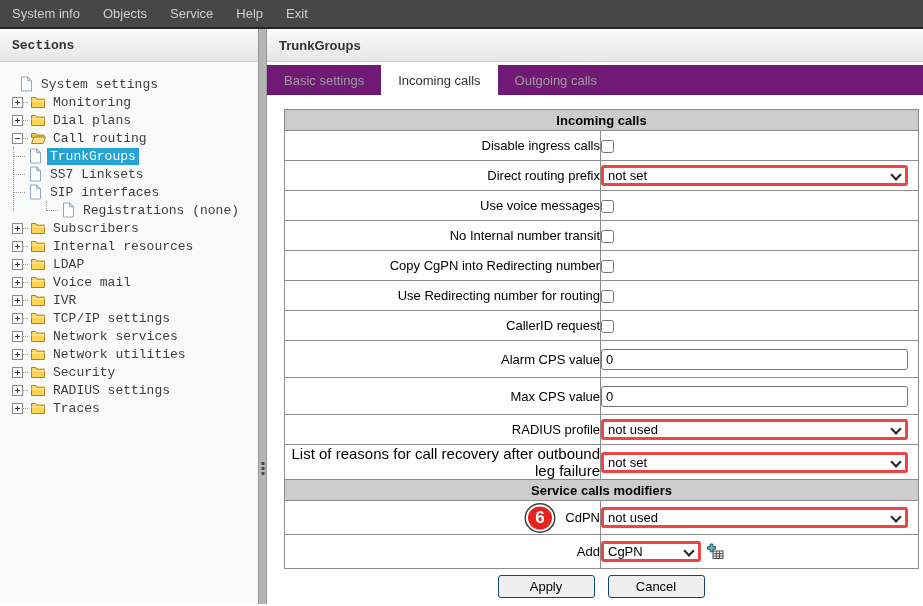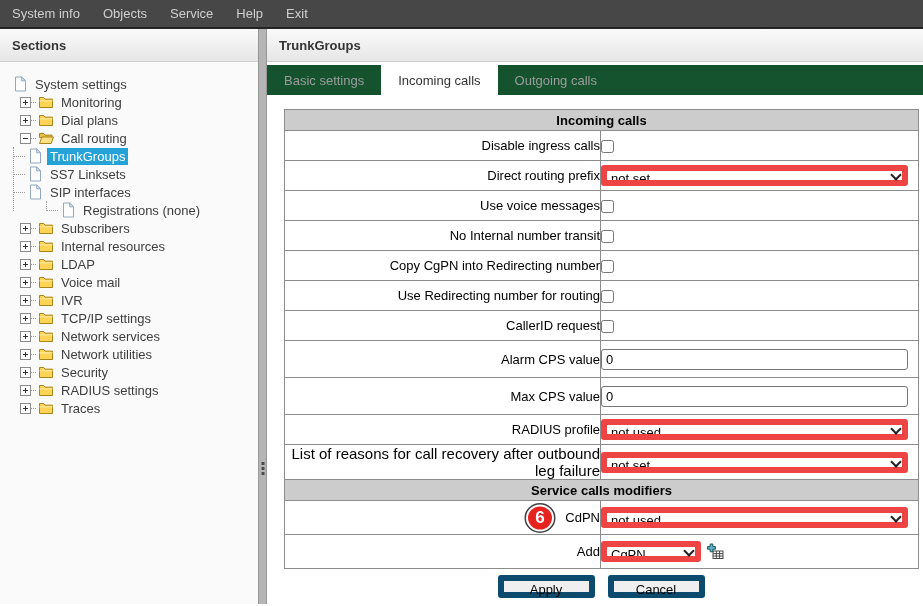--- a/index.html
+++ b/index.html
@@ -11,79 +11,79 @@
     background:#fff; font-size:13px; color:#000;
   }
   
   .topbar {
     height:29px; background:#474747; border-bottom:2px solid #232323;
     display:flex; align-items:center; padding-left:12px;
   }
   .menu-item { color:#cfcfcf; font-size:13px; margin-right:23px; cursor:pointer; }
   
   .cols { display:flex; height:575px; }
-  .sidebar { width:258px; background:#fafafa; display:flex; flex-direction:column; }
+  .sidebar { width:258px; background:#fafafa; display:flex; flex-direction:column;font-family:Liberation Mono, monospace; }
   .panel-header {
     height:33px; flex:none;
     background:linear-gradient(#fafafa,#e6e6e6);
     border-bottom:1px solid #cfcfcf;
     display:flex; align-items:center; padding-left:12px;
     font-weight:bold; color:#333;
   }
   .splitter {
     width:9px; flex:none; background:#b5b5b5;
     border-left:1px solid #979797; border-right:1px solid #979797;
     position:relative; cursor:col-resize;
   }
   .grip { position:absolute; top:433px; left:50%; transform:translateX(-50%);
           display:flex; flex-direction:column; gap:2px; }
   .grip i { width:3px; height:3px; background:#4a4a4a; display:block; }
   .main { flex:1; display:flex; flex-direction:column; background:#fff; min-width:0; }
   
   .tree { flex:1; padding-top:13px; overflow:hidden; color:#3d3d3d; }
   .trow { display:flex; align-items:center; height:18px; white-space:nowrap; cursor:pointer; }
-  .trow.l0 { padding-left:20px; }
-  .trow.l0.leaf { padding-left:10px; }
+  .trow.l0 { padding-left:12px; }
+  .trow.l0.leaf { padding-left:16px; }
   .trow.l1 { padding-left:13px; }
   .trow.l2 { padding-left:46px; }
   .exp { width:11px; height:11px; border:1px solid #8a8a8a; background:#fff;
          position:relative; flex:none; }
   .exp::before { content:""; position:absolute; left:2px; right:2px; top:4px; height:1px; background:#333; }
   .exp.plus::after { content:""; position:absolute; top:2px; bottom:2px; left:4px; width:1px; background:#333; }
   .hdash { width:12px; height:0; border-top:1px dotted #9b9b9b; flex:none; }
   .hdash.s { width:5px; }
   .ticon { width:16px; height:16px; flex:none; margin:0 4px 0 2px; }
   .ticon svg { width:16px; height:16px; display:block; }
   .tlabel { padding:1px 3px; }
   .trow.selected .tlabel { background:#25a2d6; color:#fff; }
   .kids { position:relative; }
   .kids::before { content:""; position:absolute; top:0; bottom:8px; border-left:1px dotted #9b9b9b; }
   .kids.kl1::before { left:13px; }
   .kids.kl2::before { left:46px; }
   
   .tabs-gap { height:3px; background:#fff; }
-  .tabs { height:30px; background:#14532d; display:flex; }
+  .tabs { height:30px; background:#701a75; display:flex; }
   .tab { padding:0 17px; display:flex; align-items:center; color:#9c9c9c; cursor:pointer; }
   .tab.active { background:#fff; color:#333; }
   
   .content { flex:1; padding:14px 0 0 17px; background:#fff; }
   table.form { border-collapse:collapse; table-layout:fixed; width:634px; }
   table.form td { border:1px solid #8c8c8c; padding:0; vertical-align:middle; }
   td.sec { background:#cccccc; font-weight:bold; text-align:center; height:21px; color:#000; }
   td.lbl { text-align:right; padding-right:8px; position:relative; overflow:hidden; }
   td.lbl .lbltext.small { font-size:15px; }
   td.ctl { padding:4px 5px; }
   tr.std td { height:30px;margin-top:11px; }
   tr.tall td { height:37px; }
   tr.mod td { height:34px; }
   input[type=checkbox] { width:13px; height:13px; margin:0; vertical-align:middle; }
   .sel { position:relative; display:inline-block; vertical-align:middle; }
   .sel select {
     appearance:none; -webkit-appearance:none;
-    width:307px; height:21px; border:6px solid #ef4444; border-radius:3px;
+    width:307px; height:21px; border:3px solid #ef4444; border-radius:3px;
     background:#fff; font-size:13px; font-family:inherit; color:#000;
     padding:0 20px 0 4px;
   }
   .sel.narrow select { width:100px; }
   .sel::after {
     content:""; position:absolute; right:8px; top:6px; width:6px; height:6px;
     border-right:2px solid #222; border-bottom:2px solid #222;
     transform:rotate(45deg); pointer-events:none;
   }
   input.txt {
@@ -96,21 +96,21 @@
   .badge {
     position:absolute; right:46px; top:50%; transform:translateY(-50%);
     width:28px; height:27px; border-radius:50%;
     background:#e52420; border:2px solid #fff; box-shadow:0 0 0 1.5px #3f3f3f;
     color:#fff; font-weight:bold; font-size:17px;
     display:flex; align-items:center; justify-content:center; z-index:2;
   }
   
   .btnrow { width:634px; display:flex; justify-content:center; gap:13px; margin-top:6px; }
   .btn {
-    width:97px; height:23px; background:#efefef; border:6px solid #0c4a6e;
+    width:97px; height:23px; background:#efefef; border:1px solid #0c4a6e;
     border-radius:3px; font-size:13px; font-family:inherit; color:#000; cursor:pointer;
   }
   .svgdefs { position:absolute; width:0; height:0; overflow:hidden; }
 </style>
 </head>
 <body>
 
 <svg class="svgdefs" aria-hidden="true">
   <symbol id="sym-doc" viewBox="0 0 16 16">
     <path d="M3.5 1h6.2l3.8 3.8V15H3.5z" fill="#fdfdfd" stroke="#8fa8c0"></path>

